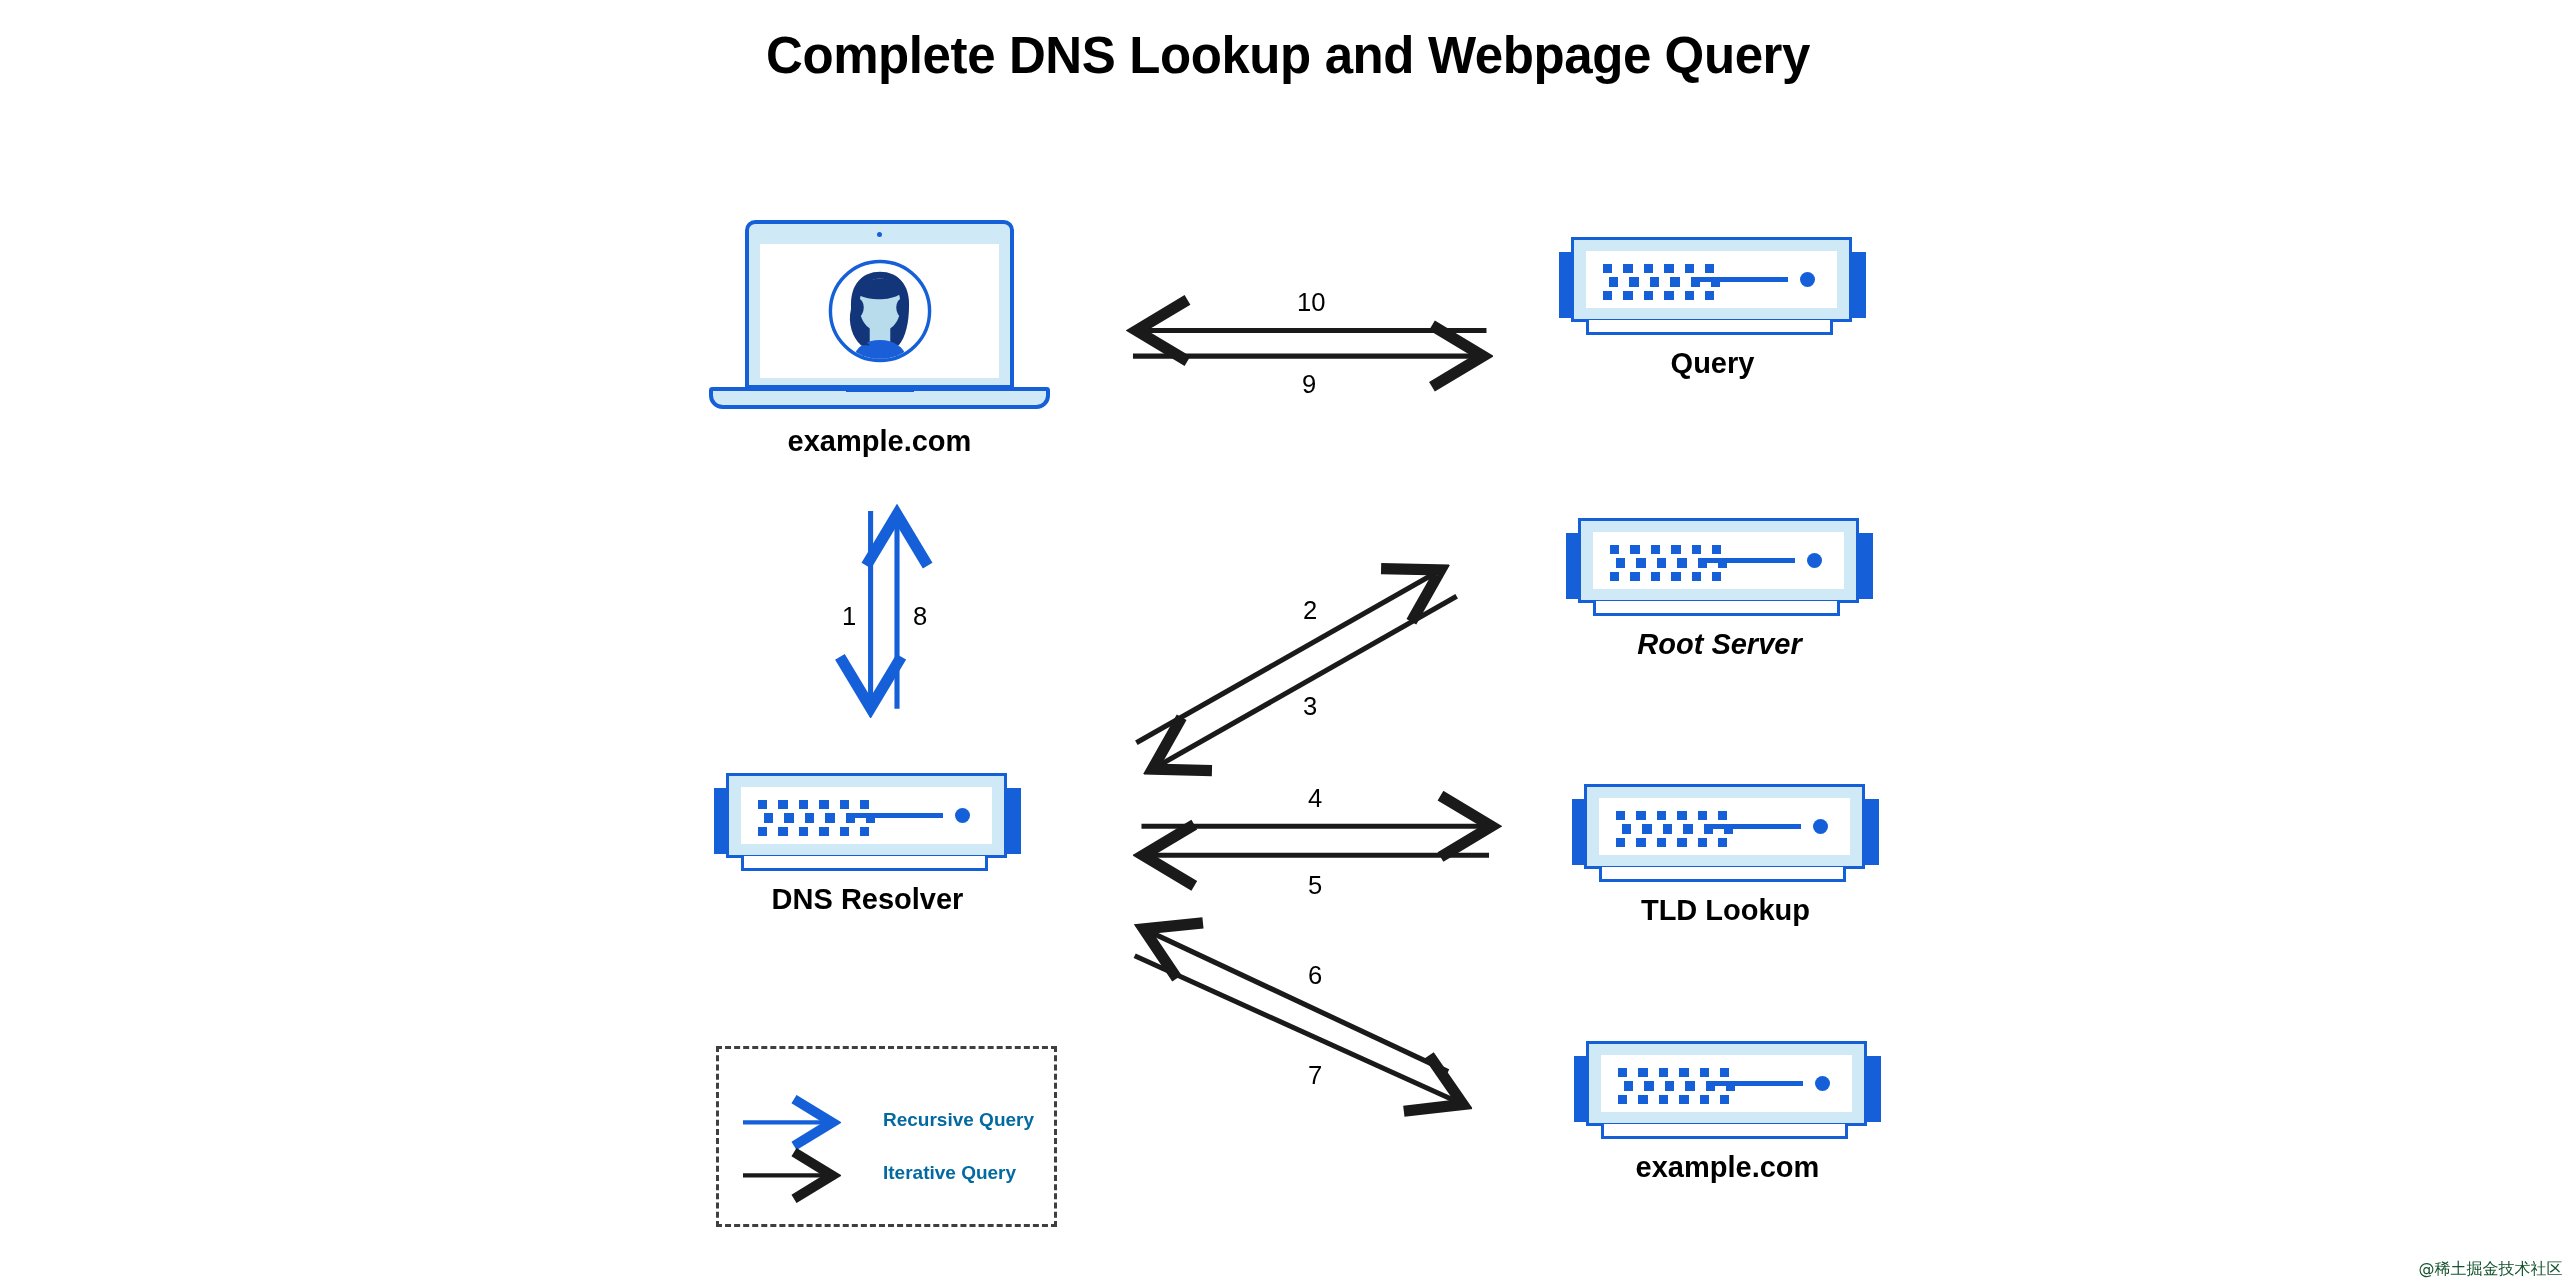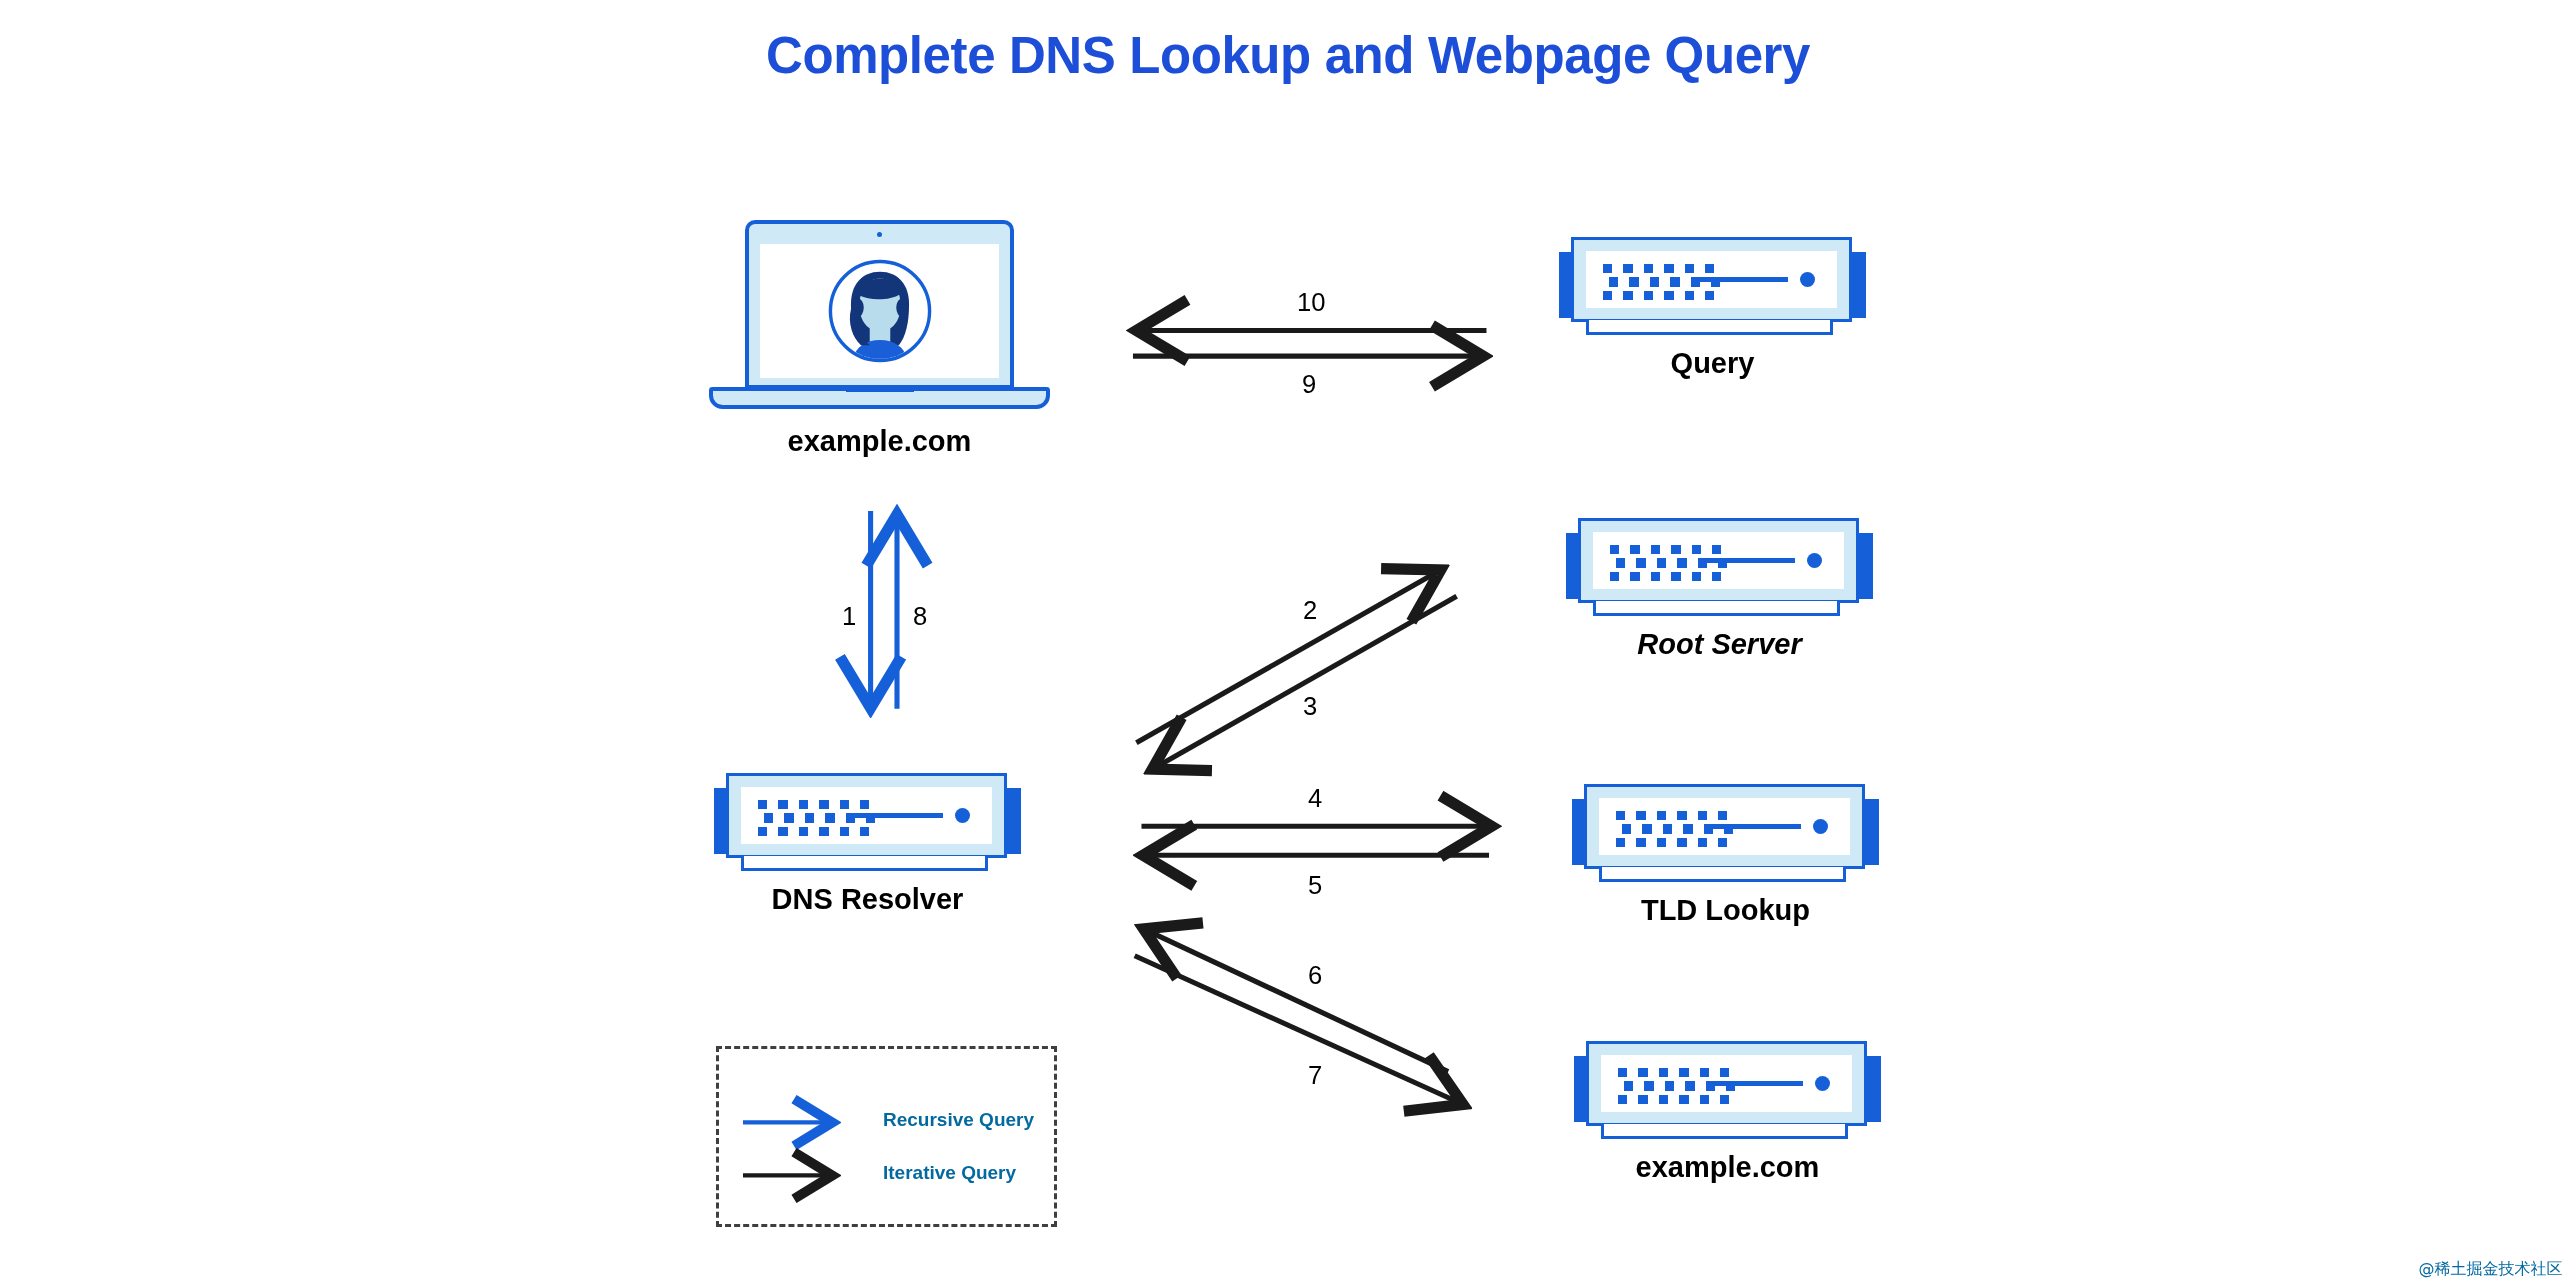--- a/index.html
+++ b/index.html
@@ -17,21 +17,21 @@
   }
 
   #title {
     position: absolute;
     top: 25.6px;
     left: 0;
     width: 2576px;
     text-align: center;
     font-size: 51px;
     font-weight: bold;
-    color: #1d4ed8;
+    color: #000000;
     letter-spacing: -0.4px;
   }
 
   
   .node {
     position: absolute;
   }
   .node-label {
     text-align: center;
     font-size: 29px;
@@ -219,21 +219,21 @@
     font-weight: bold;
     color: #0369a1;
     white-space: nowrap;
   }
 
   #watermark {
     position: absolute;
     right: 13.6px;
     bottom: 8.5px;
     font-size: 16px;
-    color: #0369a1;
+    color: #14532d;
     font-family: "DejaVu Sans", sans-serif;
     white-space: nowrap;
   }
 
   svg { display: block; overflow: visible; }
   #arrows {
     position: absolute;
     left: 0; top: 0;
     width: 2576px;
     height: 1288px;

